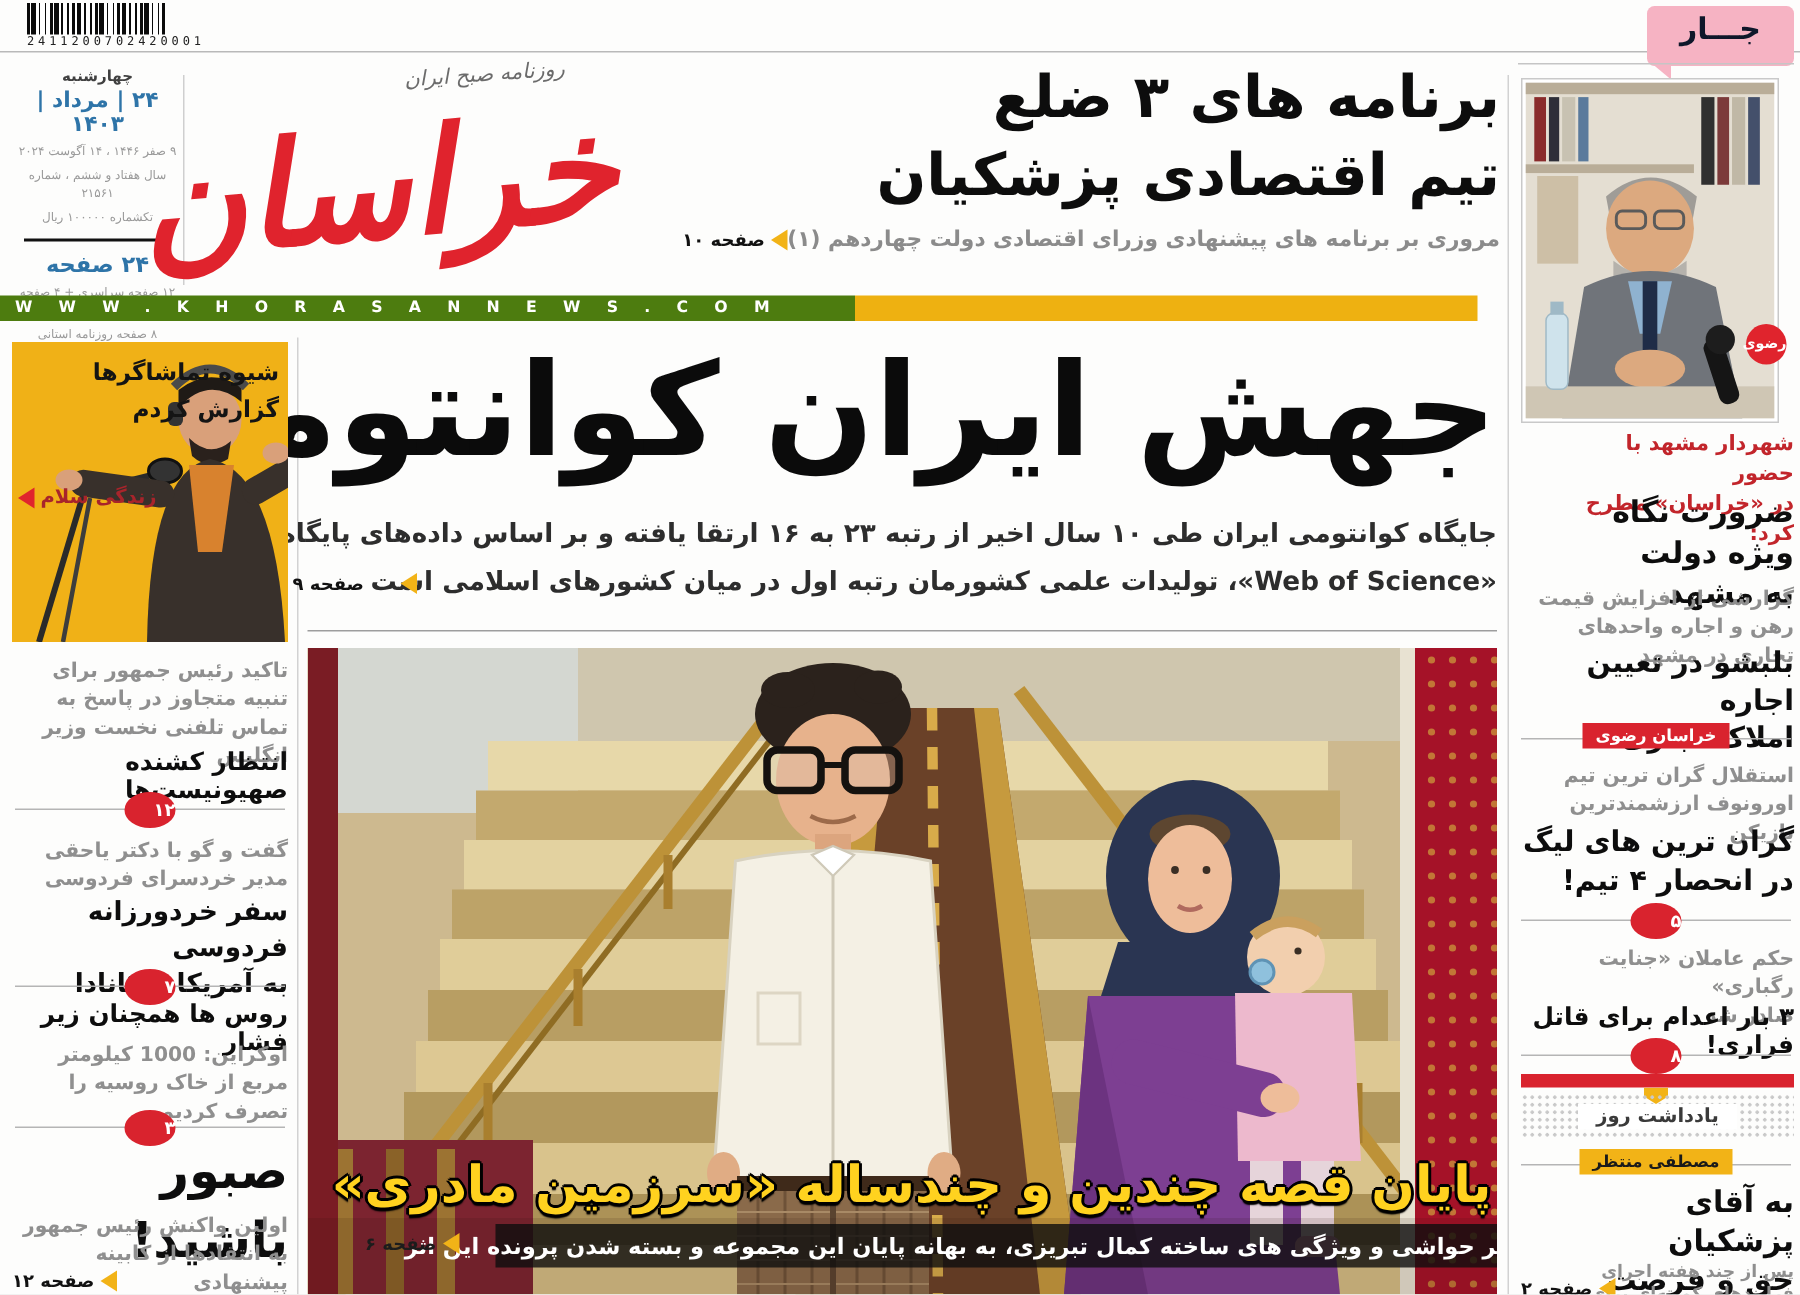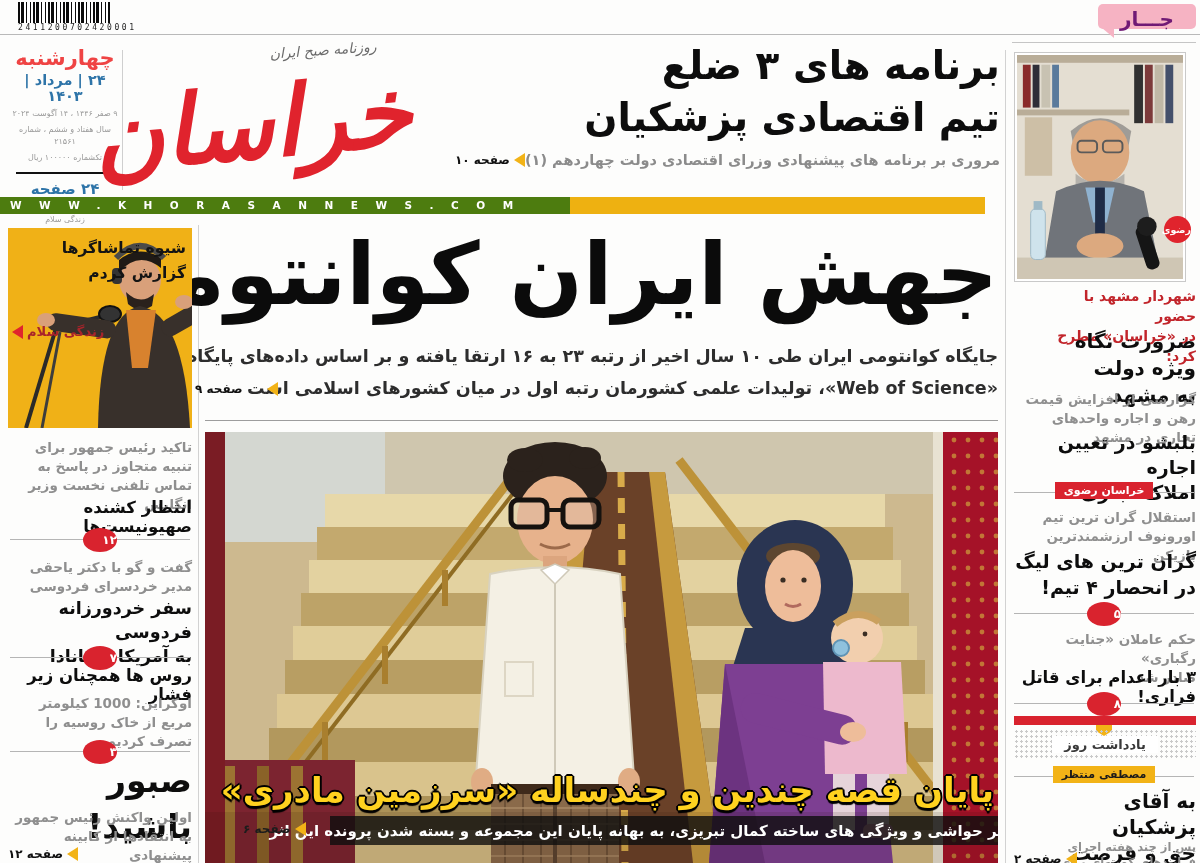--- a/index.html
+++ b/index.html
@@ -16,21 +16,21 @@
   .topline { position:absolute; left:0; right:0; top:34px; border-top:1px solid #b9b9b9; }
   .barcode { position:absolute; left:18px; top:2px; width:92px; height:30px; }
   .barcode .bars {
     height:21px;
     background:repeating-linear-gradient(90deg,#0a0a0a 0 2px,#fff 2px 3px,#0a0a0a 3px 6px,#fff 6px 8px,#0a0a0a 8px 9px,#fff 9px 12px,#0a0a0a 12px 13px,#fff 13px 15px);
   }
   .barcode .digits { font-size:8px; letter-spacing:2.6px; color:#222; text-align:center; direction:ltr; font-family:"DejaVu Sans Mono",monospace; }
 
   
   .dateblock { position:absolute; left:12px; top:46px; width:106px; text-align:center; }
-  .dateblock .weekday { color:#ef4444; font-weight:bold; font-size:21px; }
+  .dateblock .weekday { color:#404040; font-weight:bold; font-size:10px; }
   .dateblock .dateline { color:#2e74a8; font-weight:bold; font-size:14.5px; margin-top:2px; }
   .dateblock .small { color:#9a9a9a; font-size:8px; line-height:12px; margin-top:4px; }
   .dateblock .rule { border-top:2.5px solid #111; margin:8px 4px 6px; }
   .dateblock .pages { color:#2e74a8; font-weight:bold; font-size:15px; }
   .vdiv-date { position:absolute; left:122px; top:50px; height:140px; border-left:1px solid #cfcfcf; }
 
   .tagline { position:absolute; left:248px; top:42px; width:150px; text-align:center;
     color:#6b6b6b; font-size:14px; font-style:italic; transform:rotate(-4deg); }
   .logo { position:absolute; left:112px; top:52px; width:300px; height:145px;
     color:#e0232d; font-size:96px; font-weight:bold; font-style:italic;
@@ -46,22 +46,22 @@
   .chev { width:0; height:0; border-top:7px solid transparent; border-bottom:7px solid transparent; border-right:11px solid #f2b317; display:inline-block; }
   .chev.red { border-right-color:#e0242d; }
 
   
   .urlbar-black { position:absolute; left:0; top:197px; width:570px; height:17px; background:#4d7c0f;
     color:#fff; font-size:10.5px; font-weight:bold; letter-spacing:17.5px; line-height:17px;
     direction:ltr; padding-left:10px; overflow:hidden; white-space:nowrap; }
   .urlbar-yellow { position:absolute; left:570px; top:197px; width:415px; height:17px; background:#eeb111; }
 
   
-  .jar { position:absolute; left:1098px; top:4px; width:98px; height:25px; background:#f6b3c3;
-    border-radius:5px; color:#701a75; font-weight:bold; font-size:20px; text-align:center; line-height:30px; }
+  .jar { position:absolute; left:1098px; top:4px; width:98px; height:40px; background:#f6b3c3;
+    border-radius:5px; color:#0f172a; font-weight:bold; font-size:20px; text-align:center; line-height:30px; }
   .jar::after { content:""; position:absolute; left:4px; bottom:-9px;
     border-top:10px solid #f6b3c3; border-left:12px solid transparent; }
   .jarline { position:absolute; left:1012px; top:42px; width:184px; border-top:1px solid #c5c5c5; }
 
   
   .vdiv-left  { position:absolute; left:198px;  top:225px; height:638px; border-left:1px solid #d2d2d2; }
   .vdiv-right { position:absolute; left:1005px; top:50px;  height:813px; border-left:1px solid #d2d2d2; }
 
   
   .lead-hl { position:absolute; left:205px; top:218px; width:793px; text-align:right;

